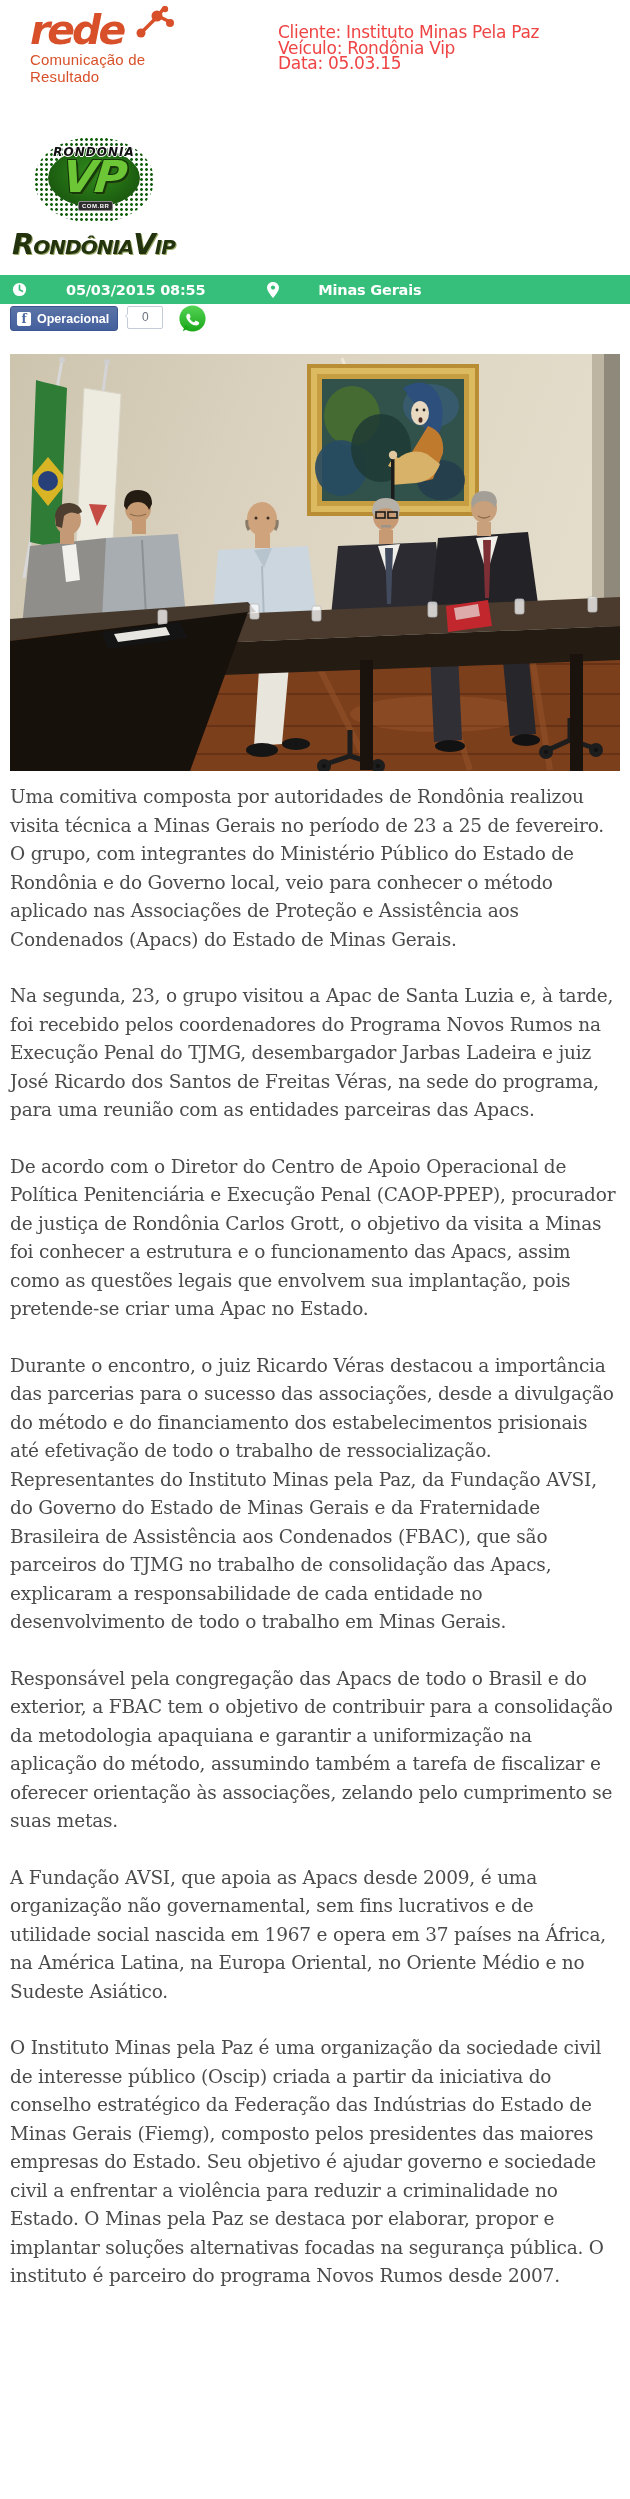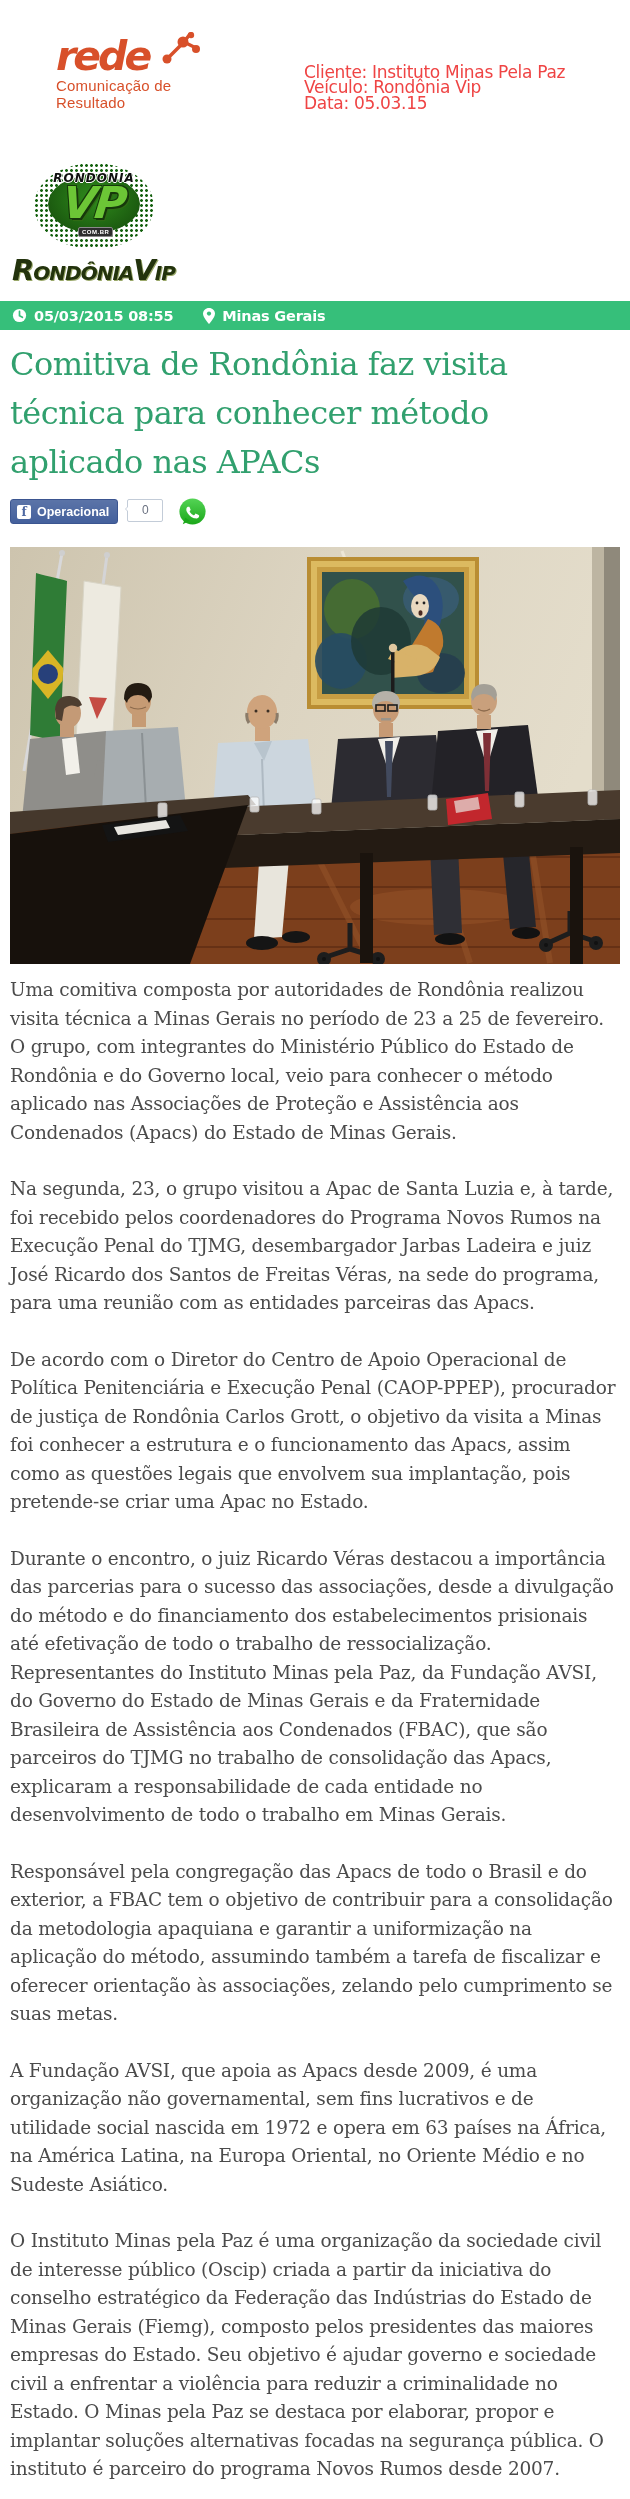--- a/index.html
+++ b/index.html
@@ -7,21 +7,21 @@
     position:relative;
     width:630px;
     height:2499px;
     margin:0;
     background:#ffffff;
     overflow:hidden;
     font-family:"Liberation Sans",sans-serif;
     color:#333;
   }
   
-  .clip-header{display:flex;align-items:flex-end;padding:10px 0 0 56px;margin-top:26px;}
+  .clip-header{display:flex;align-items:center;padding:10px 0 0 30px;}
   .rede-logo{width:140px;position:relative;}
   .rede-brand{
     font-family:"DejaVu Sans",sans-serif;
     font-weight:700;font-style:italic;
     font-size:41px;line-height:40px;letter-spacing:-3px;
     color:#d8502a;
   }
   .rede-dots{position:absolute;top:-4px;left:104px;}
   .rede-tagline{
     font-size:15px;color:#d8502a;margin-top:1px;letter-spacing:.2px;
@@ -82,21 +82,21 @@
     text-shadow:1px 1px 0 #9aa86a;
     white-space:nowrap;
   }
 
   
   .meta-bar{
     margin-top:16px;height:29px;width:100%;
     background:#36bf7a;
     display:flex;align-items:center;
     color:#fff;font-size:14.5px;font-weight:700;
-    font-family:"DejaVu Sans",sans-serif;letter-spacing:-0.2px;
+    font-family:"DejaVu Sans",sans-serif;letter-spacing:-0.2px;gap:32px;
   }
   .meta-bar .icon{display:inline-flex;margin:0 7px 0 12px;}
   .meta-bar .loc-icon{margin-left:30px;}
 
   
   .headline{
     margin:10px 10px 12px 10px;
     font-family:"DejaVu Serif","Liberation Serif",serif;
     font-weight:400;
     font-size:32px;line-height:49px;letter-spacing:-0.5px;
@@ -193,21 +193,20 @@
     <span>05/03/2015 08:55</span>
     <span class="icon loc-icon">
       <svg width="12" height="16" viewBox="0 0 12 16">
         <path d="M6 0 C2.6 0 0 2.6 0 5.8 C0 9.5 6 16 6 16 C6 16 12 9.5 12 5.8 C12 2.6 9.4 0 6 0 Z" fill="#fff"></path>
         <circle cx="6" cy="5.6" r="2.1" fill="#36bf7a"></circle>
       </svg>
     </span>
     <span>Minas Gerais</span>
   </div>
 
-  <h1 class="headline">Comitiva de Rondônia faz visita técnica para conhecer método aplicado nas APACs</h1>
 
   <div class="share-row">
     <div class="fb-btn">
       <span class="fb-f">f</span>
       <span class="fb-label">Operacional</span>
     </div>
     <div class="share-count">0</div>
     <button class="wa-btn">
       <svg width="31" height="31" viewBox="0 0 32 32">
         <defs>
@@ -393,18 +392,18 @@
       </g>
     </svg>
   </div>
 
   <div class="article">
     <p>Uma comitiva composta por autoridades de Rondônia realizou visita técnica a Minas Gerais no período de 23 a 25 de fevereiro. O grupo, com integrantes do Ministério Público do Estado de Rondônia e do Governo local, veio para conhecer o método aplicado nas Associações de Proteção e Assistência aos Condenados (Apacs) do Estado de Minas Gerais.</p>
     <p>Na segunda, 23, o grupo visitou a Apac de Santa Luzia e, à tarde, foi recebido pelos coordenadores do Programa Novos Rumos na Execução Penal do TJMG, desembargador Jarbas Ladeira e juiz José Ricardo dos Santos de Freitas Véras, na sede do programa, para uma reunião com as entidades parceiras das Apacs.</p>
     <p>De acordo com o Diretor do Centro de Apoio Operacional de Política Penitenciária e Execução Penal (CAOP-PPEP), procurador de justiça de Rondônia Carlos Grott, o objetivo da visita a Minas foi conhecer a estrutura e o funcionamento das Apacs, assim como as questões legais que envolvem sua implantação, pois pretende-se criar uma Apac no Estado.</p>
     <p>Durante o encontro, o juiz Ricardo Véras destacou a importância das parcerias para o sucesso das associações, desde a divulgação do método e do financiamento dos estabelecimentos prisionais até efetivação de todo o trabalho de ressocialização. Representantes do Instituto Minas pela Paz, da Fundação AVSI, do Governo do Estado de Minas Gerais e da Fraternidade Brasileira de Assistência aos Condenados (FBAC), que são parceiros do TJMG no trabalho de consolidação das Apacs, explicaram a responsabilidade de cada entidade no desenvolvimento de todo o trabalho em Minas Gerais.</p>
     <p>Responsável pela congregação das Apacs de todo o Brasil e do exterior, a FBAC tem o objetivo de contribuir para a consolidação da metodologia apaquiana e garantir a uniformização na aplicação do método, assumindo também a tarefa de fiscalizar e oferecer orientação às associações, zelando pelo cumprimento se suas metas.</p>
-    <p>A Fundação AVSI, que apoia as Apacs desde 2009, é uma organização não governamental, sem fins lucrativos e de utilidade social nascida em 1972 e opera em 63 países na África, na América Latina, na Europa Oriental, no Oriente Médio e no Sudeste Asiático.</p>
+    <p>A Fundação AVSI, que apoia as Apacs desde 2009, é uma organização não governamental, sem fins lucrativos e de utilidade social nascida em 1967 e opera em 37 países na África, na América Latina, na Europa Oriental, no Oriente Médio e no Sudeste Asiático.</p>
     <p>O Instituto Minas pela Paz é uma organização da sociedade civil de interesse público (Oscip) criada a partir da iniciativa do conselho estratégico da Federação das Indústrias do Estado de Minas Gerais (Fiemg), composto pelos presidentes das maiores empresas do Estado. Seu objetivo é ajudar governo e sociedade civil a enfrentar a violência para reduzir a criminalidade no Estado. O Minas pela Paz se destaca por elaborar, propor e implantar soluções alternativas focadas na segurança pública. O instituto é parceiro do programa Novos Rumos desde 2007.</p>
 
   </div>
 
 </div>
 
 </body></html>

